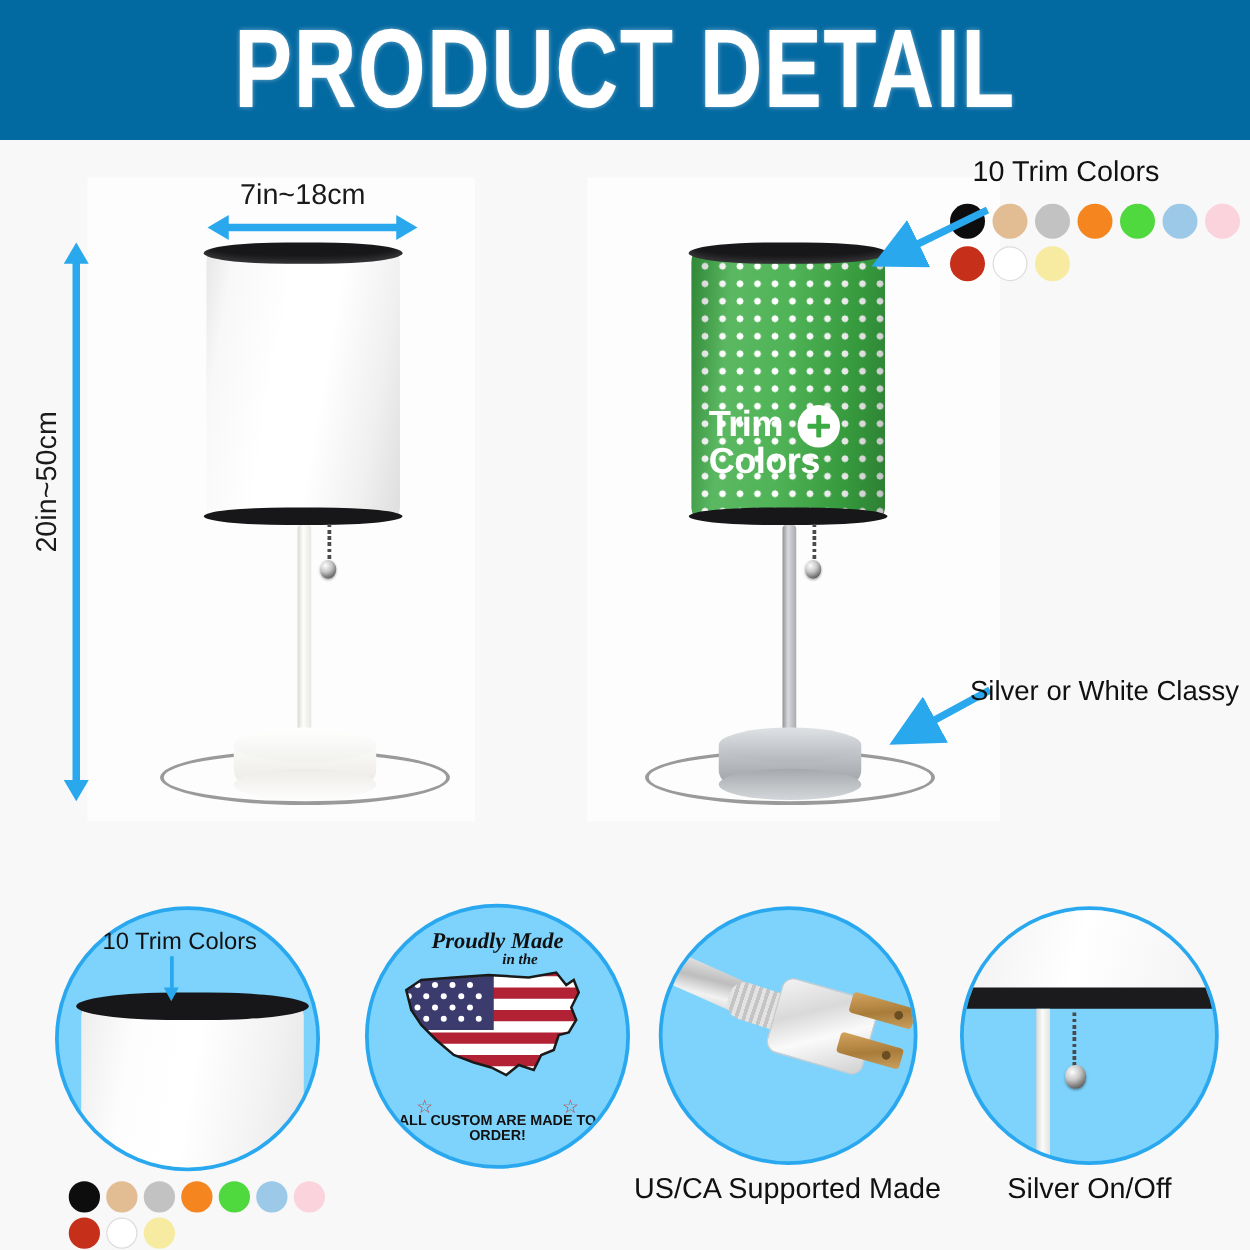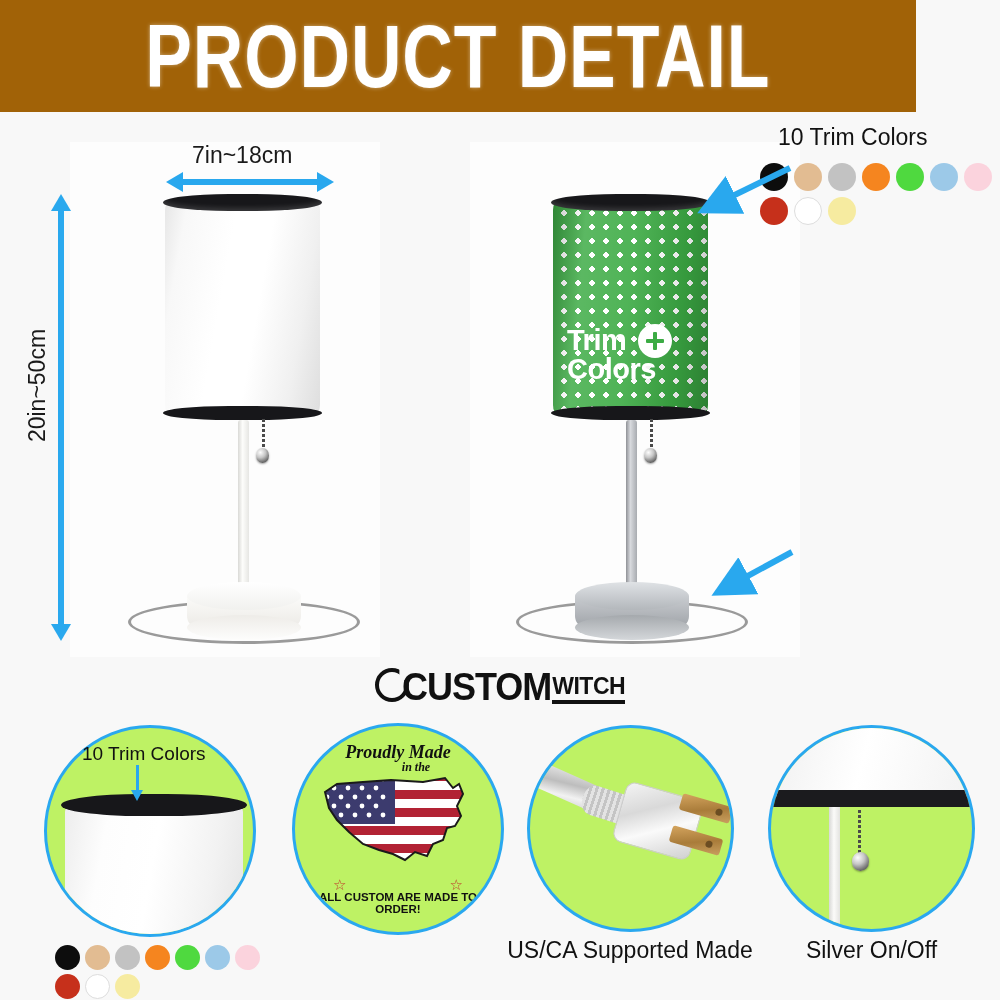--- a/index.html
+++ b/index.html
@@ -7,22 +7,22 @@
     width:1000px; height:1000px;
     background:#f7f7f7;
     font-family:"Liberation Sans", sans-serif;
     overflow:hidden;
     position:relative;
   }
   .page { position:relative; width:1000px; height:1000px; background:#f8f8f8; }
 
   
   .header {
-    position:absolute; left:0; top:0; width:916px; height:112px;
-    background:#a16207; display:flex; align-items:center; justify-content:center;
+    position:absolute; left:0; top:0; width:1000px; height:112px;
+    background:#0369a1; display:flex; align-items:center; justify-content:center;
   }
   .header-title {
     color:#fff;
     font-family:"Liberation Sans", sans-serif;
     font-weight:bold;
     font-size:76px;
     letter-spacing:1px;
     transform:scaleX(0.92) scaleY(1.18);
     text-shadow:0 0 4px rgba(255,255,255,0.45);
     line-height:1;
@@ -126,21 +126,21 @@
     font-size:23px; font-weight:bold; color:#111; letter-spacing:-0.5px;
     line-height:0.95;
   }
   .brand-rule { height:4px; background:#111; margin-top:2px; }
 
   
   .features { position:absolute; left:0; top:715px; width:1000px; height:285px; }
   .feature { position:absolute; }
   .circle {
     position:absolute; border-radius:50%; border:3px solid #2aa8ef;
-    background:#bef264; overflow:hidden;
+    background:#7dd3fc; overflow:hidden;
   }
   .feature-label {
     position:absolute; font-size:23px; color:#111; white-space:nowrap;
     text-align:center;
   }
 
   
   .c1-shade {
     position:absolute; background:linear-gradient(100deg,#ededed 0%,#fdfdfd 22%,#ffffff 48%,#f2f2f2 78%,#e4e4e4 100%);
     border-radius:8px;
@@ -307,32 +307,23 @@
     </svg>
 
     <svg class="callout-arrow" style="left:700px;top:432px;" width="100" height="58">
       <defs>
         <marker id="ah2" markerWidth="7" markerHeight="7" refX="5" refY="3.5" orient="auto">
           <polygon points="0 0, 7 3.5, 0 7" fill="#29a8ee"></polygon>
         </marker>
       </defs>
       <line x1="92" y1="8" x2="22" y2="46" stroke="#29a8ee" stroke-width="6" marker-end="url(#ah2)"></line>
     </svg>
+    <div class="callout-text" style="left:776px;top:428px;">Silver or White Classy</div>
   </div>
 
-  <div class="brand">
-    <div class="brand-inner">
-      <div class="brand-c"></div>
-      <div class="brand-main">CUSTOM</div>
-      <div class="brand-sub-wrap">
-        <div class="brand-sub">WITCH</div>
-        <div class="brand-rule"></div>
-      </div>
-    </div>
-  </div>
 
   <div class="features">
 
     <div class="feature">
       <div class="circle" style="left:44px;top:10px;width:212px;height:212px;">
         <div class="c1-shade" style="left:18px;top:76px;width:178px;height:150px;"></div>
         <div class="c1-trim" style="left:14px;top:66px;width:186px;height:22px;"></div>
       </div>
       <div class="c1-title" style="left:82px;top:28px;">10 Trim Colors</div>
       <div class="down-arrow" style="left:136px;top:50px;height:26px;"></div>

